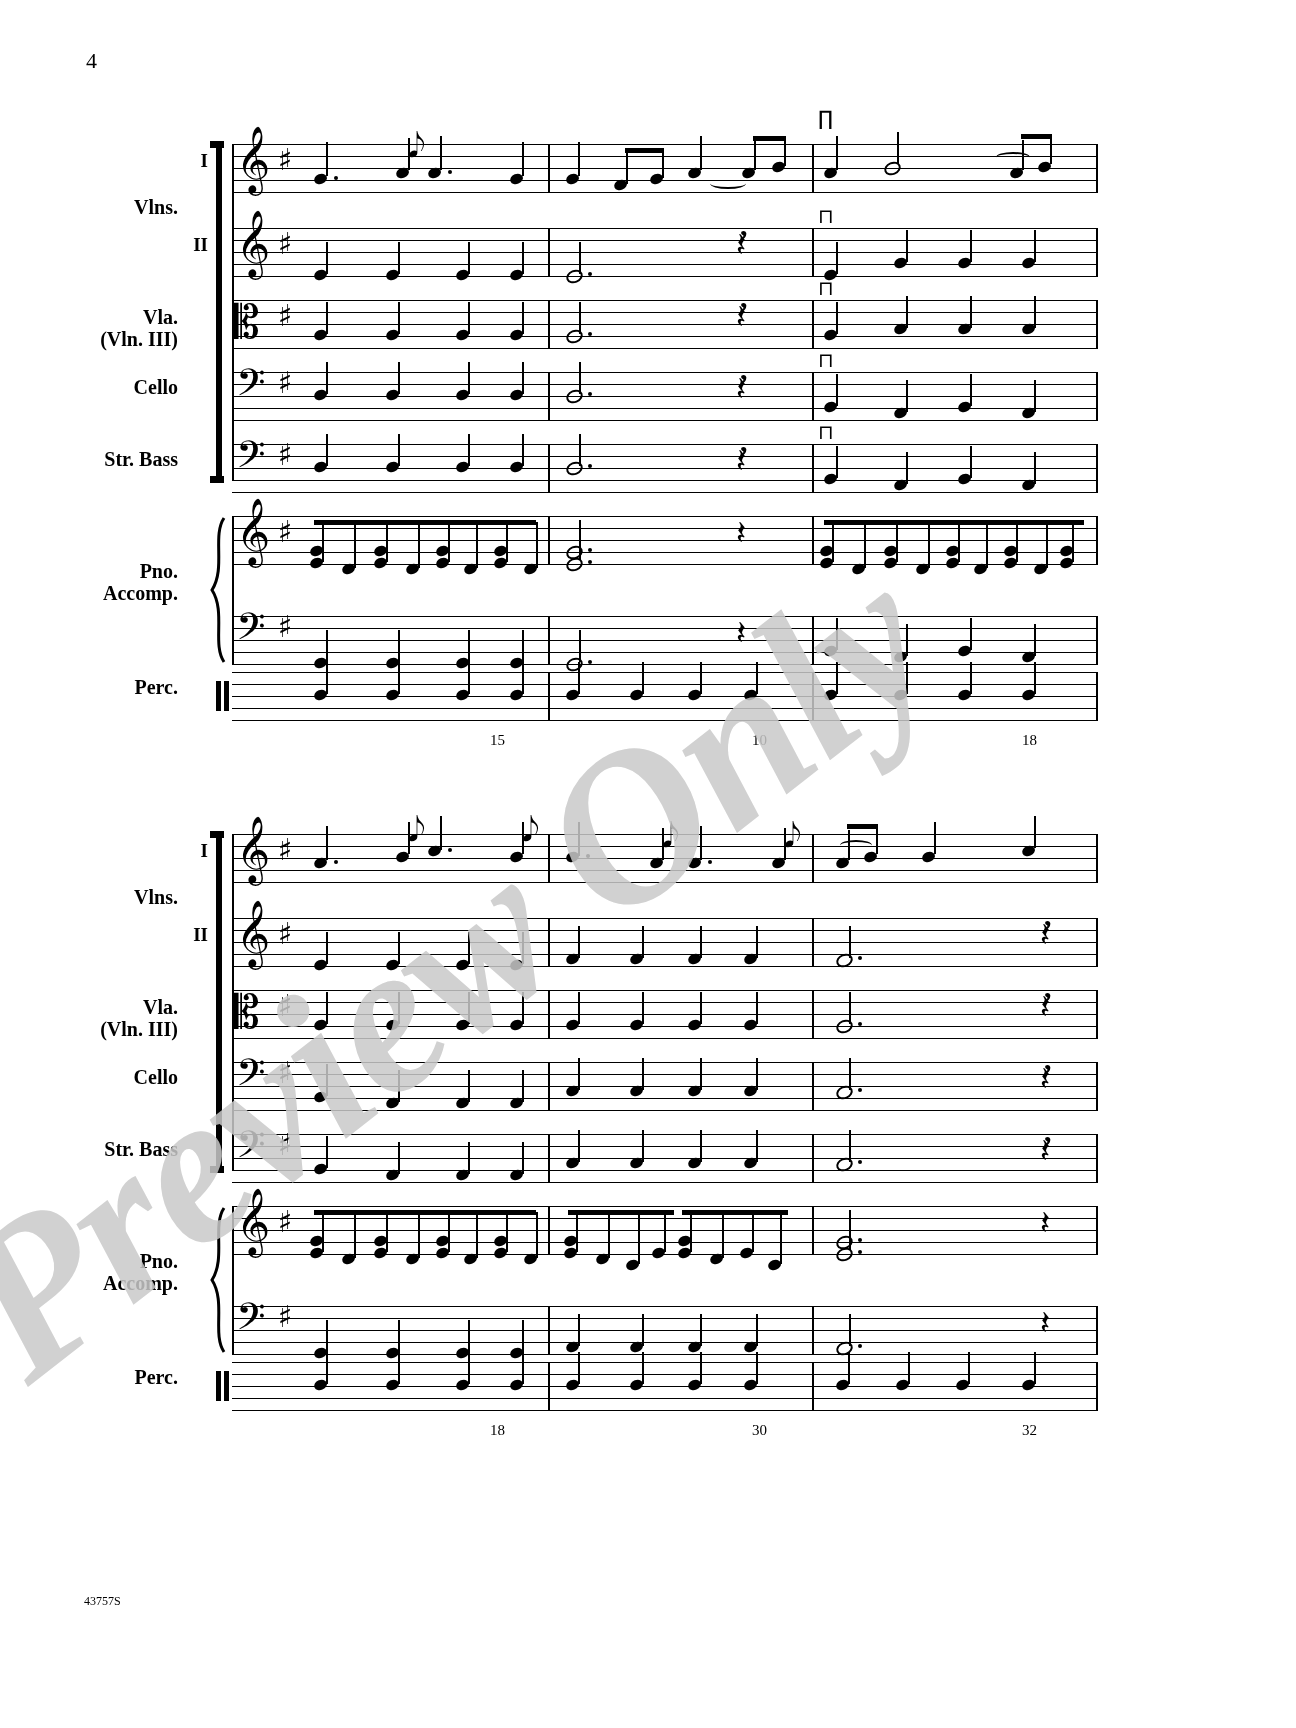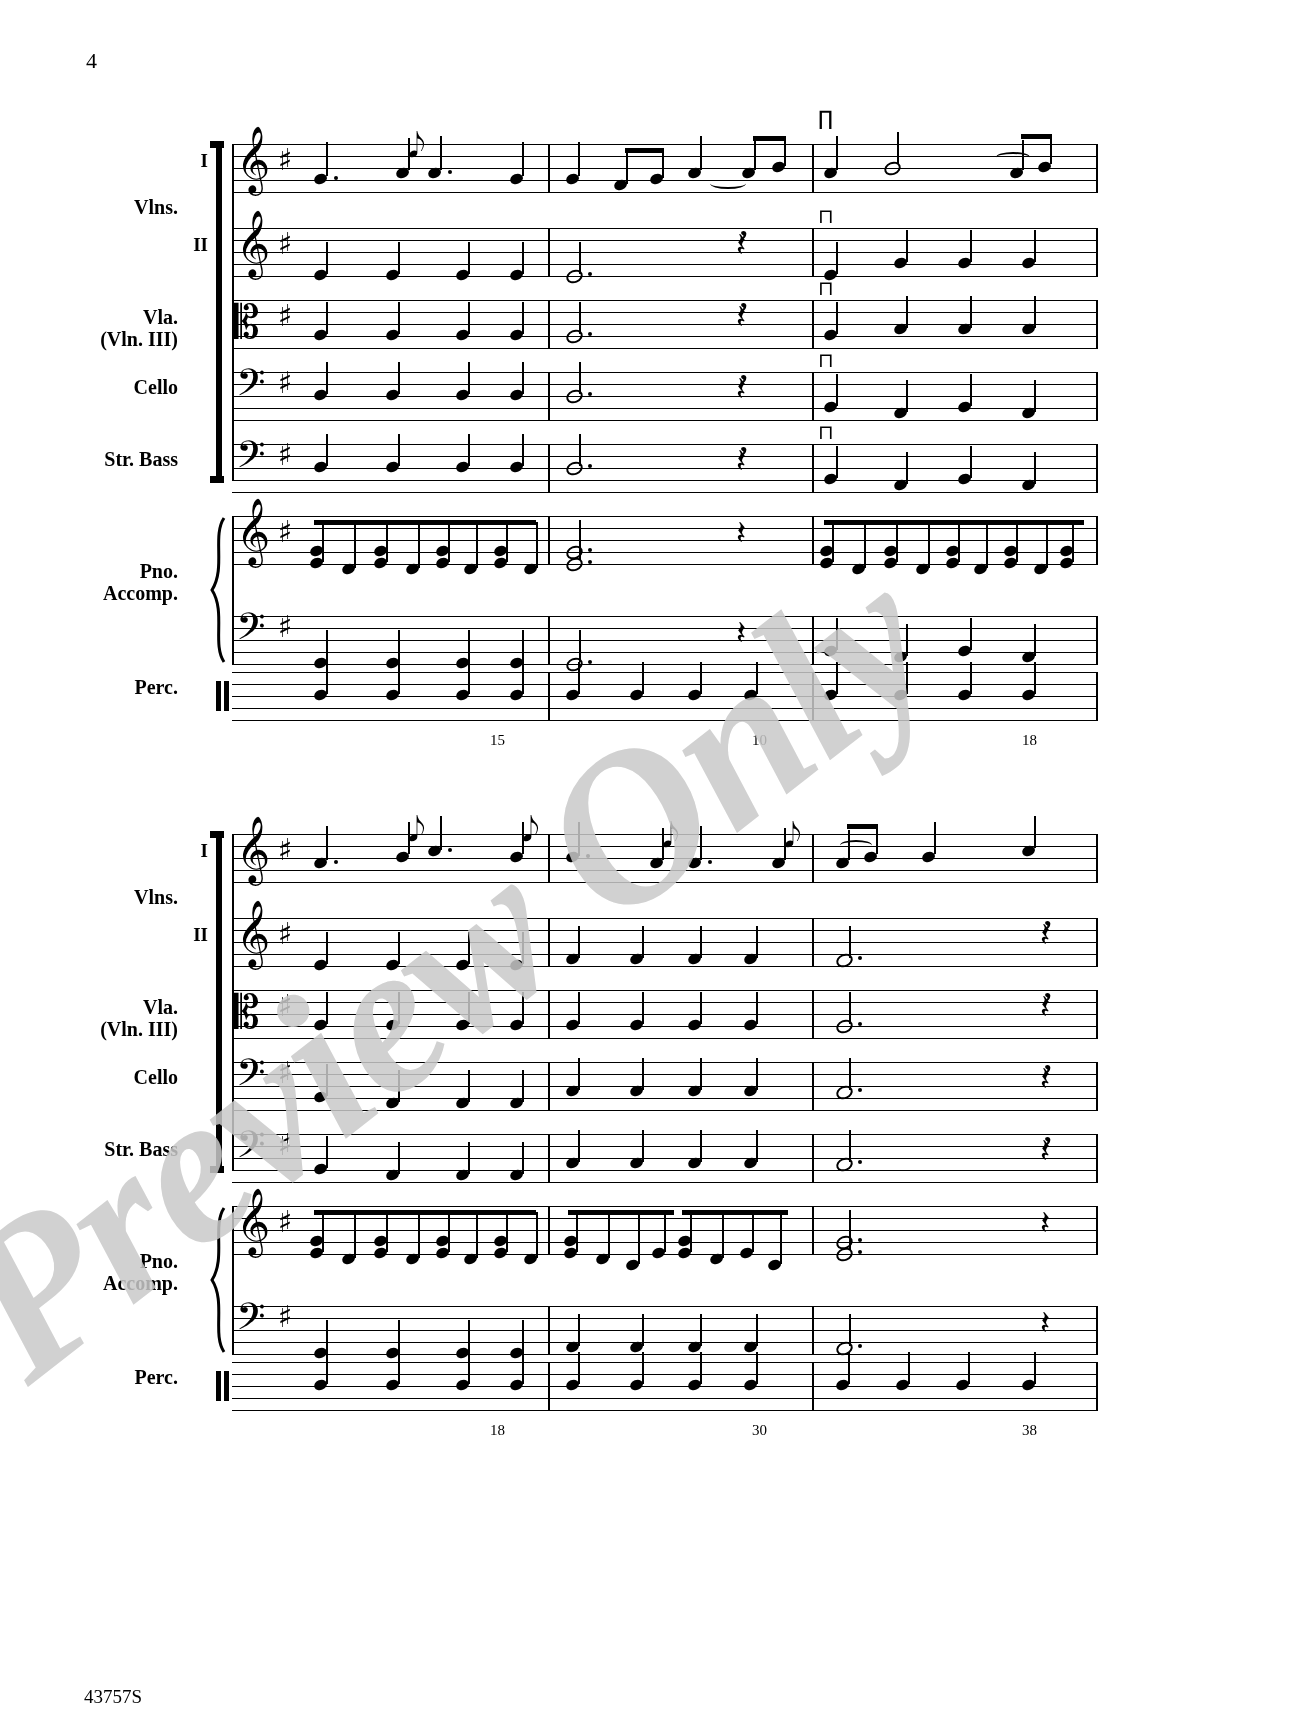--- a/index.html
+++ b/index.html
@@ -46,22 +46,22 @@
   #page-number {
     position: absolute;
     left: 86px;
     top: 48px;
     font-size: 22px;
     font-family: "Liberation Serif", serif;
   }
   #plate-number {
     position: absolute;
     left: 84px;
-    top: 1686px;
-    font-size: 19px;
+    top: 1594px;
+    font-size: 12px;
     font-family: "Liberation Serif", serif;
   }
 
   
   .system {
     position: absolute;
     left: 0;
     width: 1296px;
   }
   #system-1 { top: 120px; height: 630px; }
@@ -1102,14 +1102,14 @@
     <div class="nh" style="left:724px; top:18px;"></div>
     <div class="stem" style="left:736px; top:-10px; height:32px;"></div>
     <div class="nh" style="left:790px; top:18px;"></div>
     <div class="stem" style="left:802px; top:-10px; height:32px;"></div>
 
     <div class="barline final" style="left:864px;"></div>
   </div>
 
   <div class="measure-number" style="left:490px; top:612px;">18</div>
   <div class="measure-number" style="left:752px; top:612px;">30</div>
-  <div class="measure-number" style="left:1022px; top:612px;">38</div>
+  <div class="measure-number" style="left:1022px; top:612px;">32</div>
 </div>
 
 </body></html>

